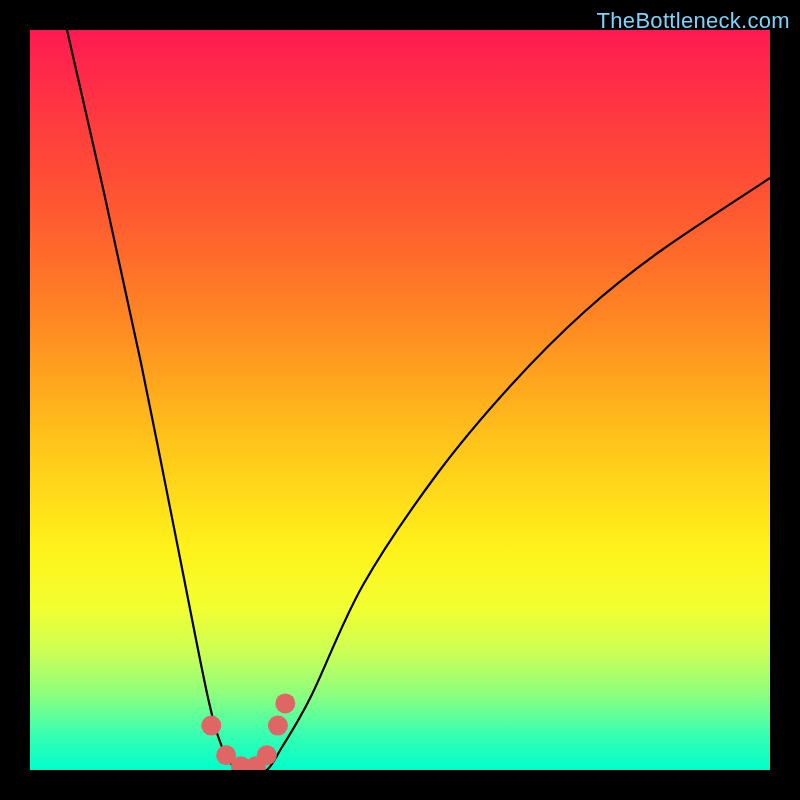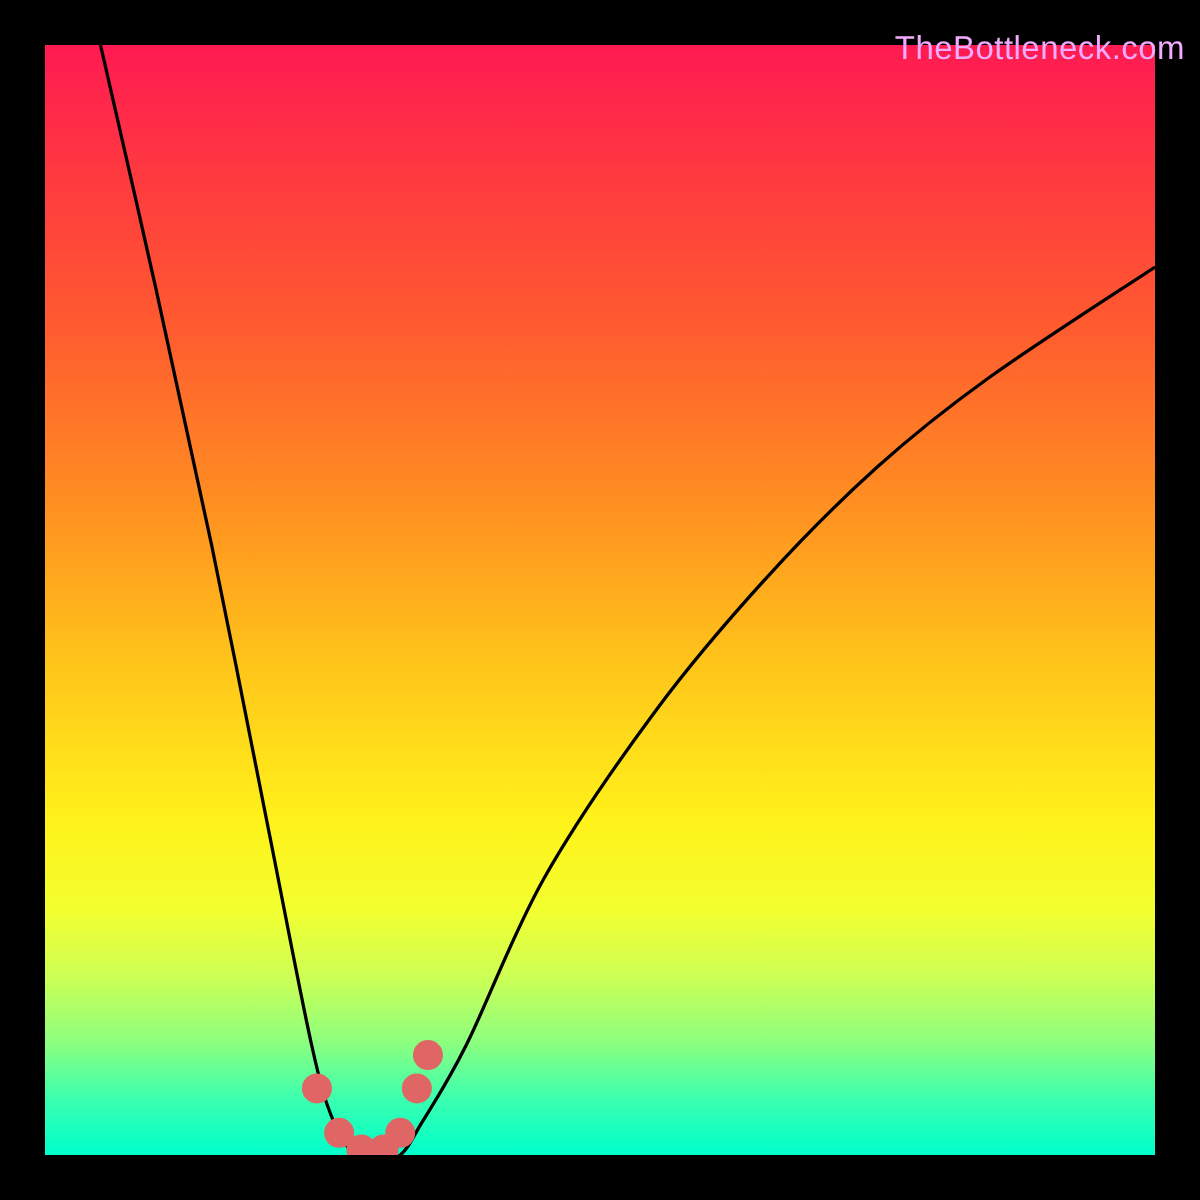--- a/index.html
+++ b/index.html
@@ -33,23 +33,23 @@
       #fff21a 70%,
       #f2ff30 78%,
       #ccff55 84%,
       #8aff80 90%,
       #3affb0 95%,
       #00ffcc 100%
     );
   }
   .watermark {
     position: absolute;
-    top: 19px;
+    top: 8px;
     right: 10px;
-    color: #f0abfc;
+    color: #7dd3fc;
     font-size: 22px;
     font-weight: 500;
     letter-spacing: 0.3px;
     user-select: none;
   }
   svg.curve {
     position: absolute;
     left: 0;
     top: 0;
     width: 740px;

